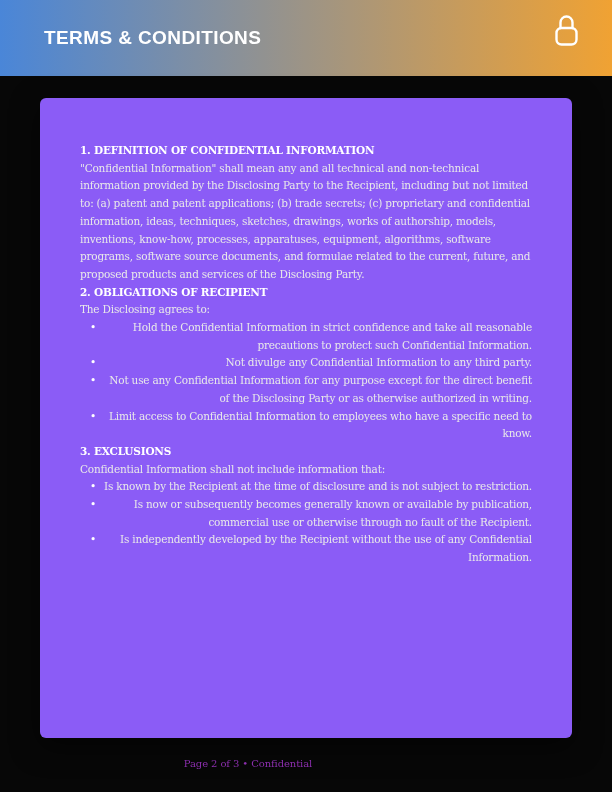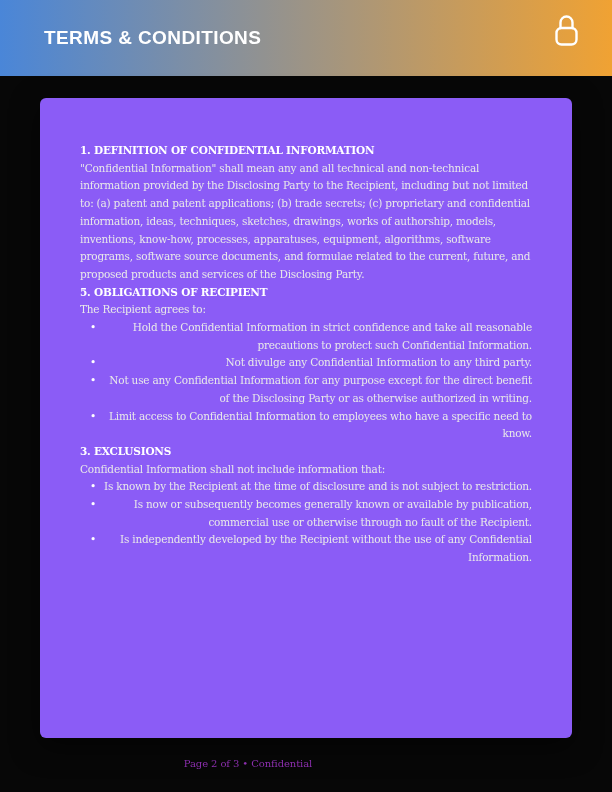--- a/index.html
+++ b/index.html
@@ -79,22 +79,22 @@
       <path d="M7.5 14 V8.5 a6 6 0 0 1 12 0 V14" stroke="#ffffff" stroke-width="2.4" fill="none" stroke-linecap="round"></path>
       <rect x="3.5" y="14" width="20" height="16.5" rx="5" stroke="#ffffff" stroke-width="2.4" fill="none"></rect>
     </svg>
   </div>
 </div>
 
 <div class="doc-card">
   <div class="doc-content" id="doc-content">
       <p class="sec-heading">1. DEFINITION OF CONFIDENTIAL INFORMATION</p>
       <p class="sec-para">"Confidential Information" shall mean any and all technical and non-technical information provided by the Disclosing Party to the Recipient, including but not limited to: (a) patent and patent applications; (b) trade secrets; (c) proprietary and confidential information, ideas, techniques, sketches, drawings, works of authorship, models, inventions, know-how, processes, apparatuses, equipment, algorithms, software programs, software source documents, and formulae related to the current, future, and proposed products and services of the Disclosing Party.</p>
-      <p class="sec-heading">5. OBLIGATIONS OF RECIPIENT</p>
-      <p class="sec-para">The Recipient agrees to:</p>
+      <p class="sec-heading">2. OBLIGATIONS OF RECIPIENT</p>
+      <p class="sec-para">The Disclosing agrees to:</p>
       <ul>
         <li>Hold the Confidential Information in strict confidence and take all reasonable precautions to protect such Confidential Information.</li>
         <li>Not divulge any Confidential Information to any third party.</li>
         <li>Not use any Confidential Information for any purpose except for the direct benefit of the Disclosing Party or as otherwise authorized in writing.</li>
         <li>Limit access to Confidential Information to employees who have a specific need to know.</li>
       </ul>
       <p class="sec-heading">3. EXCLUSIONS</p>
       <p class="sec-para">Confidential Information shall not include information that:</p>
       <ul>
         <li>Is known by the Recipient at the time of disclosure and is not subject to restriction.</li>

